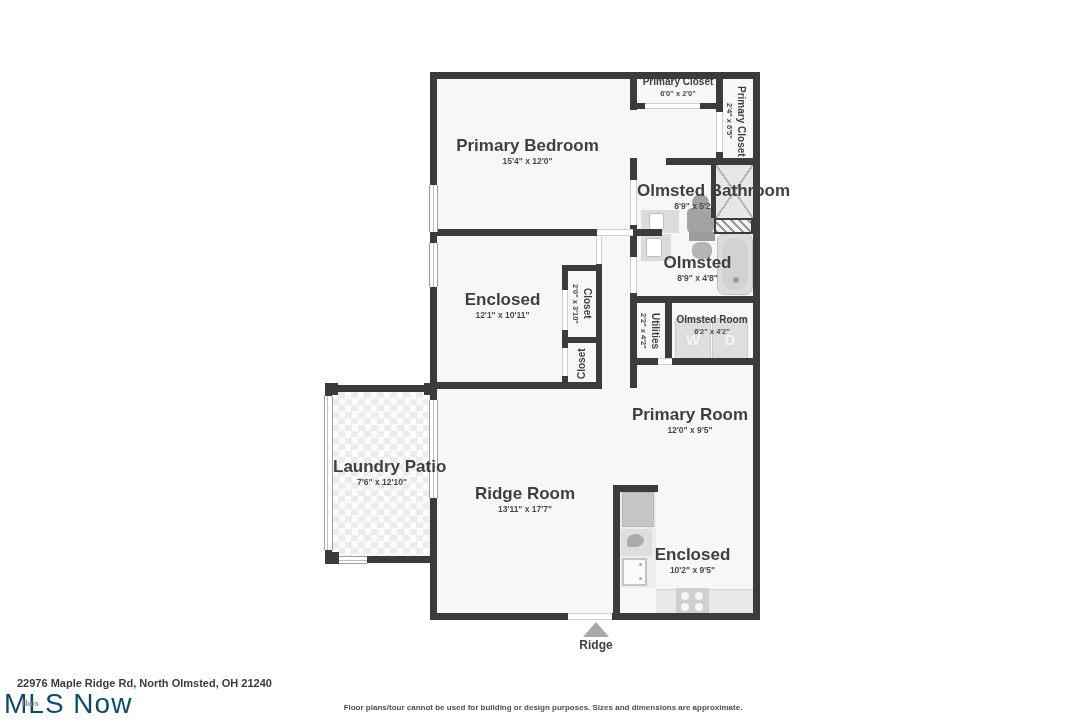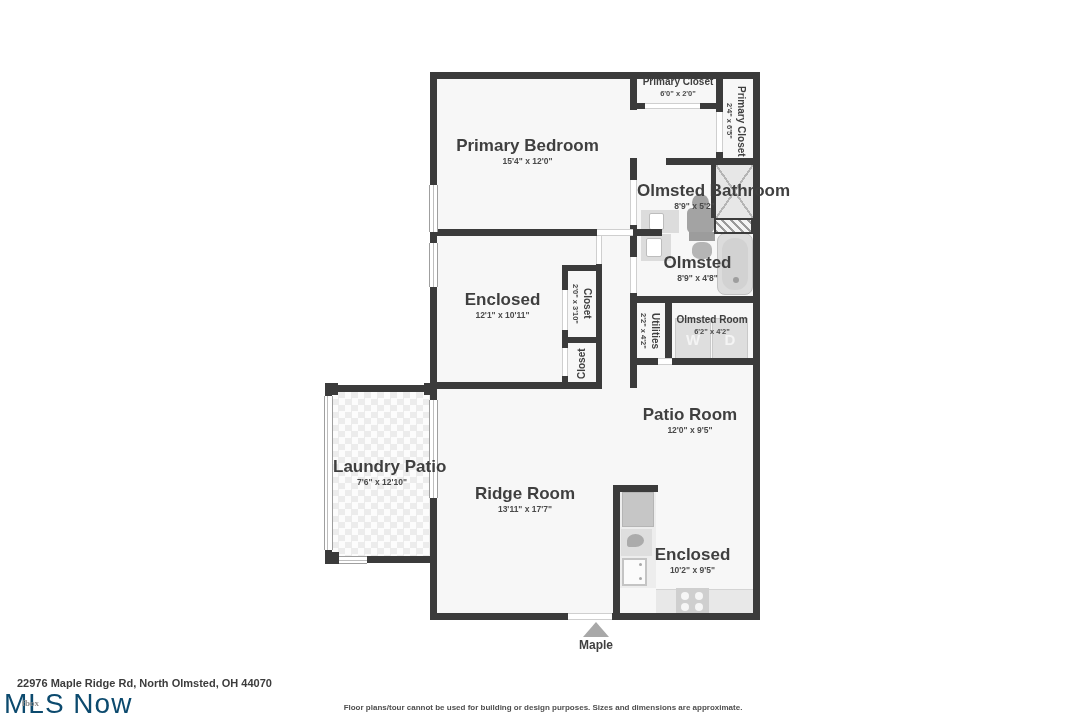--- a/index.html
+++ b/index.html
@@ -176,35 +176,35 @@
 </div>
 <div class="vlabel" style="left:635px;top:305px;width:29px;height:52px">
   <div class="vdims">2'2" x 4'2"</div>
   <div class="vname">Utilities</div>
 </div>
 <div class="room-label sm" style="left:666px;top:314px;width:92px;z-index:5">
   <div class="room-name">Olmsted Room</div>
   <div class="room-dims">6'2" x 4'2"</div>
 </div>
 <div class="room-label" style="left:625px;top:404px;width:130px">
-  <div class="room-name">Patio Room</div>
+  <div class="room-name">Primary Room</div>
   <div class="room-dims">12'0" x 9'5"</div>
 </div>
 <div class="room-label" style="left:333px;top:456px;width:98px;z-index:4">
   <div class="room-name">Laundry Patio</div>
   <div class="room-dims">7'6" x 12'10"</div>
 </div>
 <div class="room-label" style="left:455px;top:483px;width:140px">
   <div class="room-name">Ridge Room</div>
   <div class="room-dims">13'11" x 17'7"</div>
 </div>
 <div class="room-label" style="left:640px;top:544px;width:105px">
   <div class="room-name">Enclosed</div>
   <div class="room-dims">10'2" x 9'5"</div>
 </div>
 
 <div class="tri" style="left:583px;top:622px"></div>
-<div class="entry-label" style="left:568px;top:638px;width:56px">Maple</div>
-
-<div class="address" style="left:17px;top:677px">22976 Maple Ridge Rd, North Olmsted, OH 44070</div>
+<div class="entry-label" style="left:568px;top:638px;width:56px">Ridge</div>
+
+<div class="address" style="left:17px;top:677px">22976 Maple Ridge Rd, North Olmsted, OH 21240</div>
 <div class="watermark" style="left:4px;top:688px">MLS Now</div>
 <div class="watermark-small" style="left:22px;top:698px">fbox</div>
 <div class="disclaimer" style="top:703px">Floor plans/tour cannot be used for building or design purposes. Sizes and dimensions are approximate.</div>
 
 </body></html>

